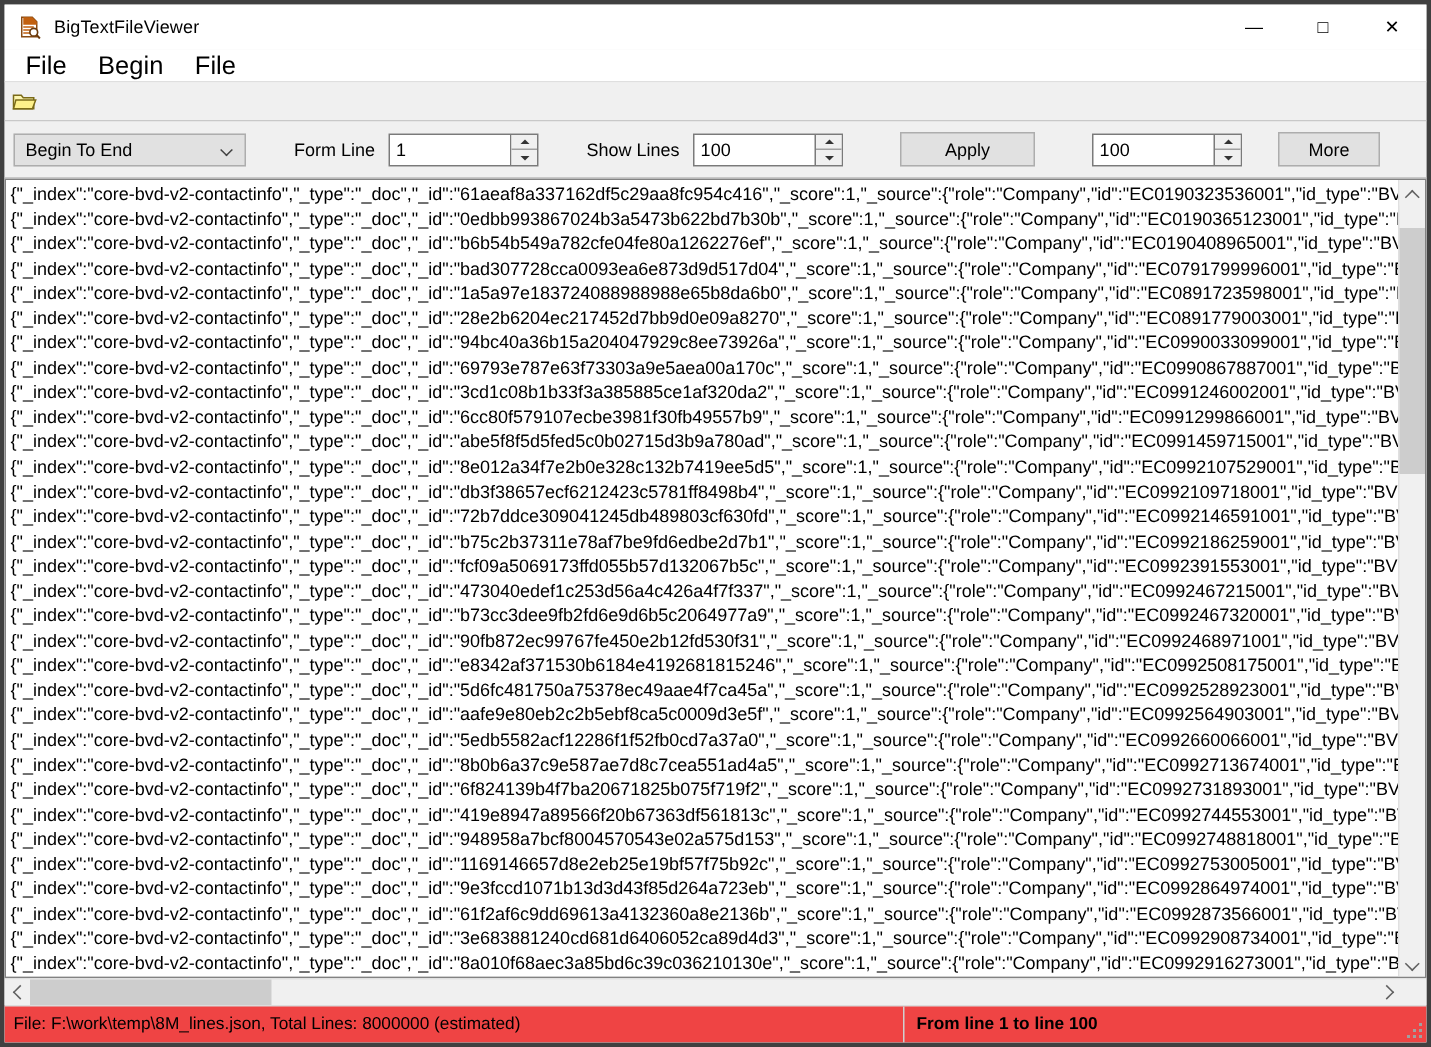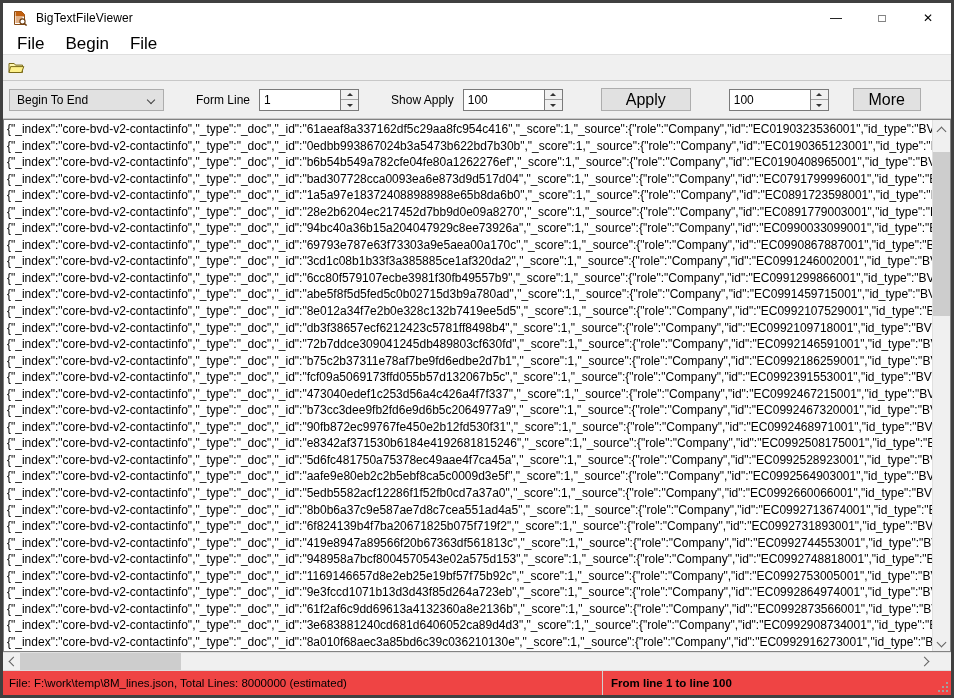--- a/index.html
+++ b/index.html
@@ -184,21 +184,21 @@
     border-left: 3px solid transparent;
     border-right: 3px solid transparent;
   }
   .spin-b.up::before { border-bottom: 3px solid #333; }
   .spin-b.dn::before { border-top: 3px solid #333; }
 
   .btn {
     height: 23px;
     background: #e1e1e1;
     border: 1px solid #adadad;
-    font-size: 16px;
+    font-size: 12px;
     color: #000;
     display: flex;
     align-items: center;
     justify-content: center;
     box-sizing: border-box;
   }
   .btn.apply { width: 90px; margin-left: 38px; }
   .btn.more  { width: 68px; margin-left: 24px; }
 
   
@@ -385,21 +385,21 @@
 
     <span class="lbl">Form Line</span>
     <div class="spinner">
       <div class="sval">1</div>
       <div class="spin-btns">
         <div class="spin-b up"></div>
         <div class="spin-b dn"></div>
       </div>
     </div>
 
-    <span class="lbl">Show Apply</span>
+    <span class="lbl">Show Lines</span>
     <div class="spinner">
       <div class="sval">100</div>
       <div class="spin-btns">
         <div class="spin-b up"></div>
         <div class="spin-b dn"></div>
       </div>
     </div>
 
     <div class="btn apply">Apply</div>
 

